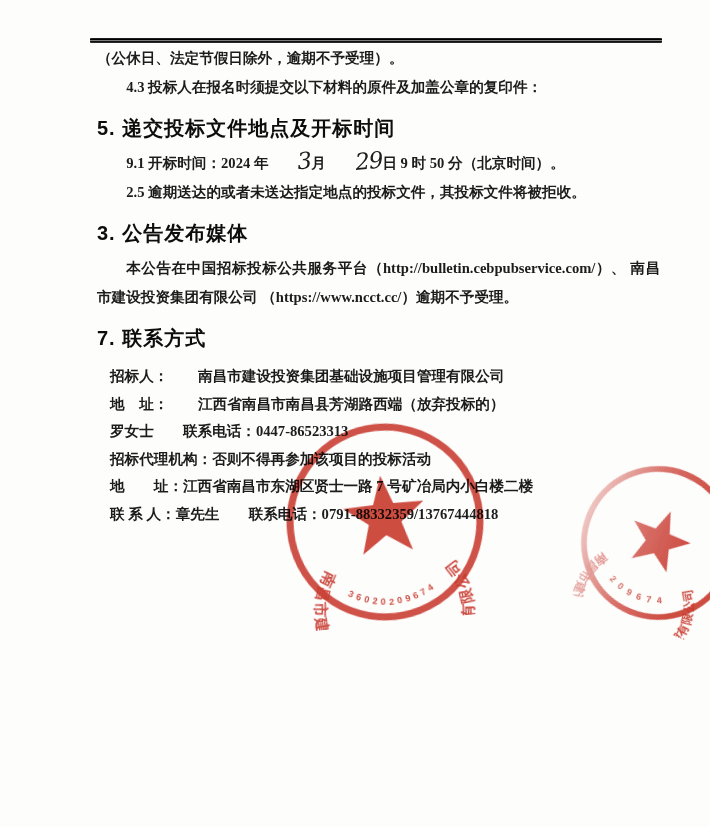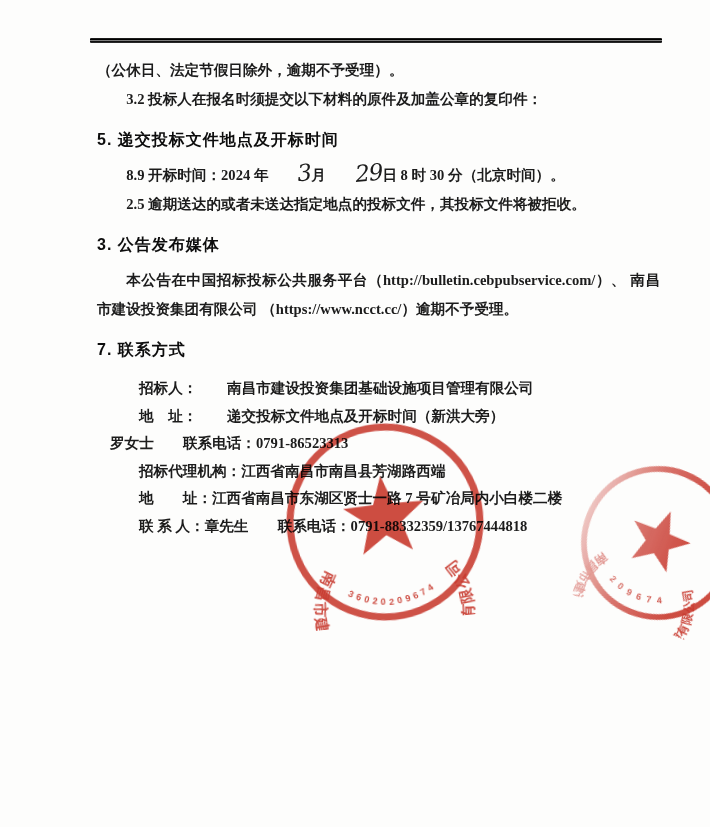--- a/index.html
+++ b/index.html
@@ -7,38 +7,38 @@
   .page{
     position:relative;width:710px;height:827px;margin:0 auto;
     background:#fdfdfc;overflow:hidden;color:#1c1c1c;
   }
   .top-rule{
     position:absolute;left:90px;top:38px;width:572px;height:5px;
     background:linear-gradient(to bottom,#2a2a2a 0%,#000 30%,#8a8a8a 52%,#111 70%,#333 100%);
     border-radius:1px;
   }
   .content{
-    position:absolute;left:97px;top:56px;width:563px;
+    position:absolute;left:97px;top:44px;width:563px;
     font-size:14.6px;font-weight:700;line-height:29px;text-align:justify;
   }
   .content p{margin:0;text-indent:2em;}
   p.no-indent{text-indent:0;}
   h2{
     font-family:"Liberation Sans","DejaVu Sans",sans-serif;
-    font-size:16px;font-weight:700;color:#0d0d0d;letter-spacing:1px;
+    font-size:20px;font-weight:700;color:#0d0d0d;letter-spacing:1px;
     margin:15px 0 10px;line-height:22px;text-indent:0;
   }
   .hw{
     display:inline-block;font-family:"DejaVu Serif",serif;font-style:italic;
     font-weight:400;font-size:23px;line-height:1;letter-spacing:-1px;
     transform:rotate(-5deg) translateY(2px);
   }
   .contacts{margin:14px 0 0 13px;line-height:27.6px;}
   .contact-row{display:flex;}
-  .contact-row .lbl{white-space:pre;flex:0 0 auto;margin-left:29px;}
+  .contact-row .lbl{white-space:pre;flex:0 0 auto;}
   .contact-row .val{white-space:pre-wrap;}
   .contact-row:nth-child(-n+3) .lbl{width:88px;}
   .stamp{
     position:absolute;mix-blend-mode:multiply;opacity:.92;filter:blur(.3px);
     pointer-events:none;
   }
   .stamp-main{left:284px;top:421px;transform:rotate(-6deg);}
   .stamp-secondary{left:578px;top:463px;transform:rotate(22deg);}
   .seal-text{font-family:"Liberation Sans","DejaVu Sans",sans-serif;font-weight:700;}
 </style>
@@ -46,49 +46,49 @@
 <body>
 
 <div class="page">
 
   <div class="top-rule"></div>
 
   <div class="content">
 
     <p class="no-indent">（公休日、法定节假日除外，逾期不予受理）。</p>
 
-    <p>3.2 投标人在报名时须提交以下材料的原件及加盖公章的复印件：</p>
+    <p>4.3 投标人在报名时须提交以下材料的原件及加盖公章的复印件：</p>
 
     <h2>5. 递交投标文件地点及开标时间</h2>
 
     <p>
-      <span>8.9 开标时间：2024 年</span><span class="hw">3</span><span>月</span><span class="hw">29</span><span>日 8 时 30 分（北京时间）。</span>
+      <span>9.1 开标时间：2024 年</span><span class="hw">3</span><span>月</span><span class="hw">29</span><span>日 9 时 50 分（北京时间）。</span>
     </p>
     <p>2.5 逾期送达的或者未送达指定地点的投标文件，其投标文件将被拒收。</p>
 
     <h2>3. 公告发布媒体</h2>
     <p>本公告在中国招标投标公共服务平台（http://bulletin.cebpubservice.com/）、 南昌市建设投资集团有限公司 （https://www.ncct.cc/）逾期不予受理。</p>
 
     <h2>7. 联系方式</h2>
 
     <div class="contacts">
       <div class="contact-row">
         <span class="lbl">招标人：</span>
         <span class="val">南昌市建设投资集团基础设施项目管理有限公司</span>
       </div>
       <div class="contact-row">
         <span class="lbl">地　址：</span>
-        <span class="val">递交投标文件地点及开标时间（新洪大旁）</span>
+        <span class="val">江西省南昌市南昌县芳湖路西端（放弃投标的）</span>
       </div>
       <div class="contact-row">
-        <span class="val">罗女士　　联系电话：0791-86523313</span>
+        <span class="val">罗女士　　联系电话：0447-86523313</span>
       </div>
       <div class="contact-row">
         <span class="lbl">招标代理机构：</span>
-        <span class="val">江西省南昌市南昌县芳湖路西端</span>
+        <span class="val">否则不得再参加该项目的投标活动</span>
       </div>
       <div class="contact-row">
         <span class="lbl">地　　址：</span>
         <span class="val">江西省南昌市东湖区贤士一路 7 号矿冶局内小白楼二楼</span>
       </div>
       <div class="contact-row">
         <span class="lbl">联 系 人：</span>
         <span class="val">章先生　　联系电话：0791-88332359/13767444818</span>
       </div>
     </div>

